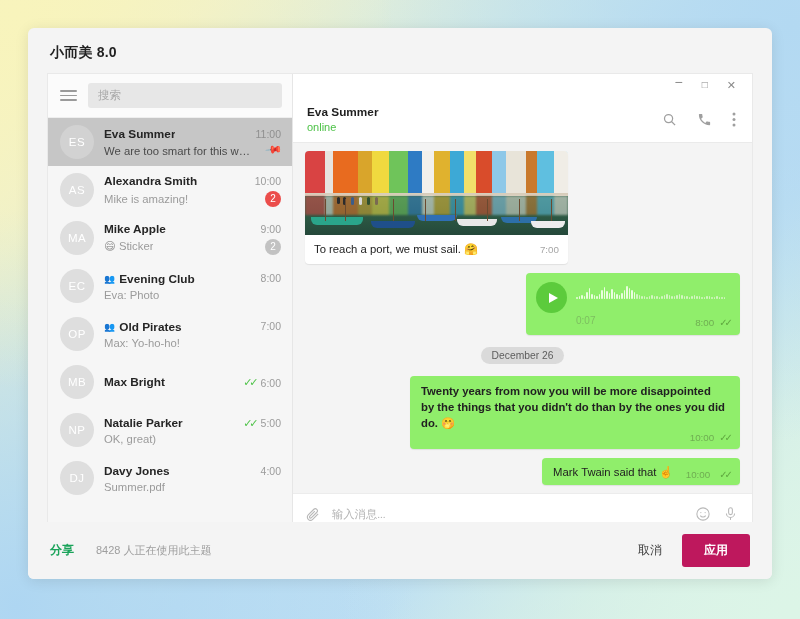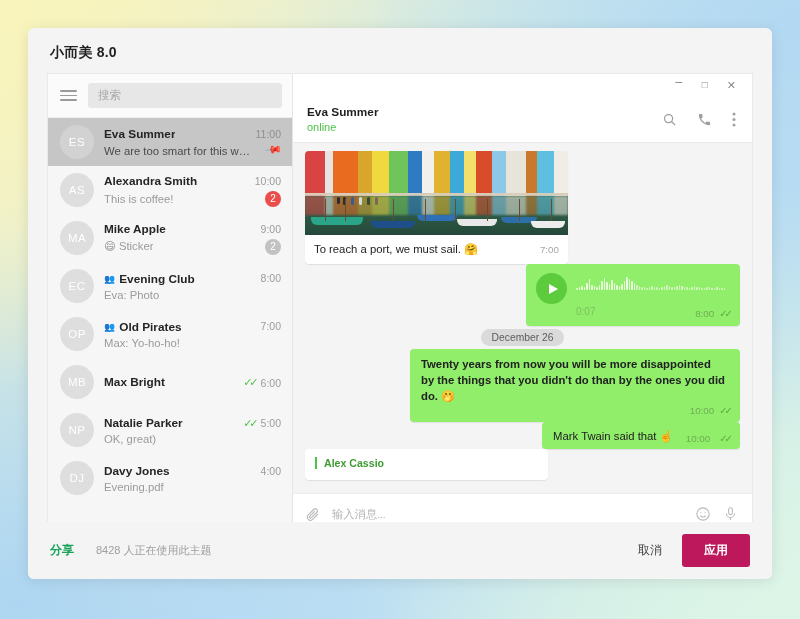--- a/index.html
+++ b/index.html
@@ -135,21 +135,21 @@
     height: 47px; display: flex; align-items: center;
     padding: 0 16px 0 14px; border-bottom: 1px solid #eaeaea; background: #ffffff;
   }
   .ch-name { font-size: 11.8px; font-weight: bold; color: #1f1f1f; }
   .ch-status { font-size: 11px; color: #4dc247; margin-top: 2px; }
   .ch-actions { margin-left: auto; display: flex; align-items: center; gap: 20px; }
   .ch-icon { color: #9f9f9f; cursor: pointer; display: flex; }
 
   .messages {
     flex: 1; background: #f4f4f4; padding: 8px 12px 10px 12px;
-    display: flex; flex-direction: column; gap: 0; overflow: hidden;
+    display: flex; flex-direction: column; gap: 9px; overflow: hidden;
   }
   .row { display: flex; }
   .row.out { justify-content: flex-end; }
 
   .bubble { border-radius: 4px; position: relative; max-width: 340px; }
   .bubble.in { background: #ffffff; box-shadow: 0 1px 1px rgba(0,0,0,0.08); }
   .bubble.out { background: #90ee6b; box-shadow: 0 1px 1px rgba(0,0,0,0.08); }
 
   
   .photo-bubble { width: 263px; padding: 0; overflow: hidden; }
@@ -279,21 +279,21 @@
             <div class="chat-body">
               <div class="chat-row1">
                 <div class="chat-name">
                   <span>Alexandra Smith</span>
                 </div>
                 <div class="chat-meta">
                   <span class="chat-time">10:00</span>
                 </div>
               </div>
               <div class="chat-row2">
-                <div class="chat-preview">This is coffee!</div>
+                <div class="chat-preview">Mike is amazing!</div>
                 <div class="badge unread">2</div>
               </div>
             </div>
           </div>
           <div class="chat-item">
             <div class="avatar">MA</div>
             <div class="chat-body">
               <div class="chat-row1">
                 <div class="chat-name">
                   <span>Mike Apple</span>
@@ -378,21 +378,21 @@
             <div class="chat-body">
               <div class="chat-row1">
                 <div class="chat-name">
                   <span>Davy Jones</span>
                 </div>
                 <div class="chat-meta">
                   <span class="chat-time">4:00</span>
                 </div>
               </div>
               <div class="chat-row2">
-                <div class="chat-preview">Evening.pdf</div>
+                <div class="chat-preview">Summer.pdf</div>
               </div>
             </div>
           </div>
         </div>
     </div>
 
     <div class="chat-panel">
 
       <div class="winbar">
         <div class="wc min">−</div>

